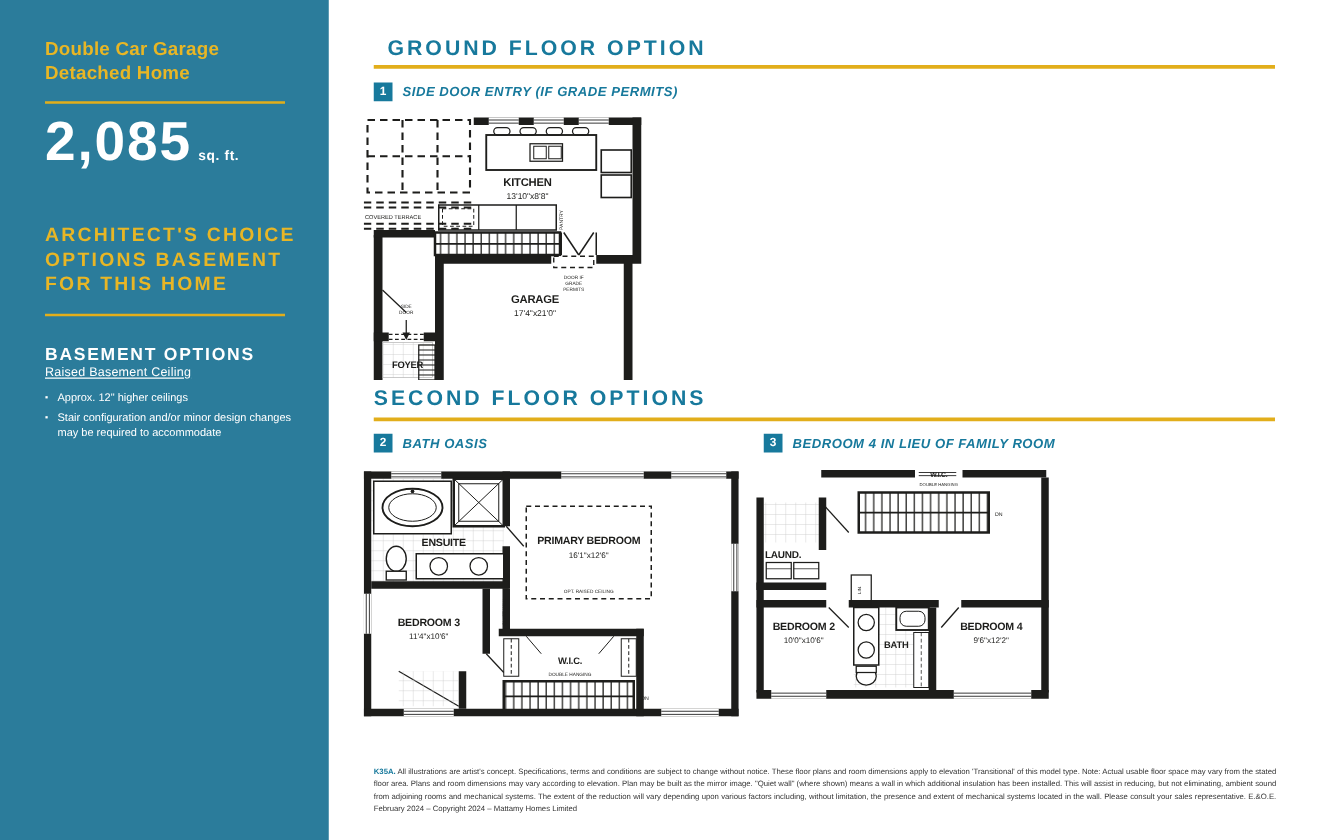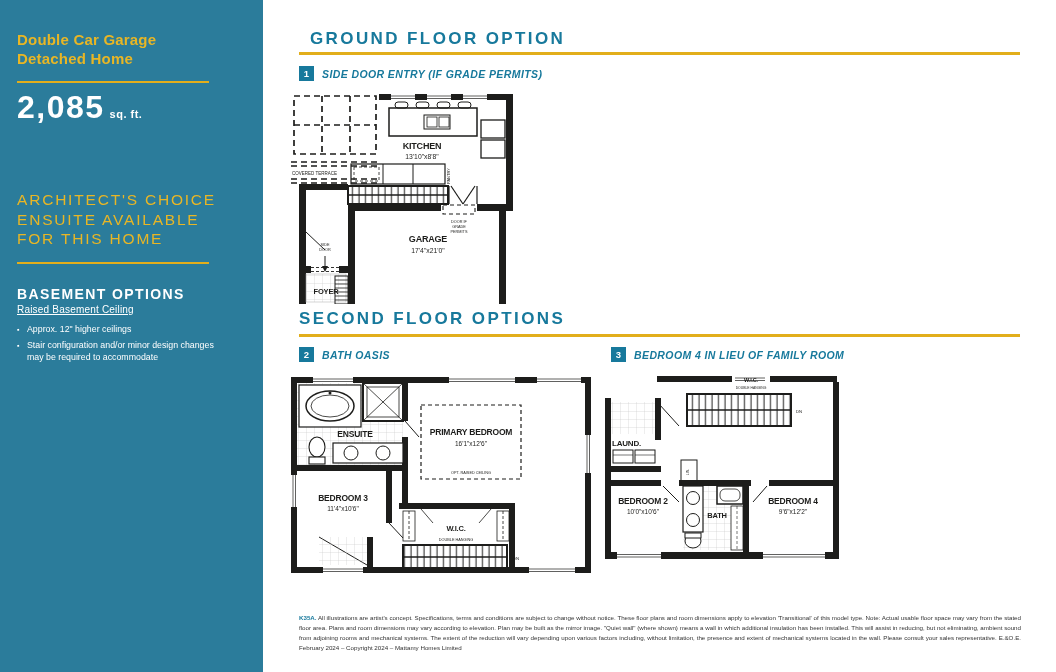--- a/index.html
+++ b/index.html
@@ -1,28 +1,28 @@
 <!DOCTYPE html>
 <html><head>
 <meta charset="utf-8">
 <style>
   html,body{margin:0;padding:0;background:#fff;}
   body{font-family:"Liberation Sans",sans-serif;}
   #canvas{position:relative;width:1056px;height:672px;background:#fff;overflow:hidden;}
 
   
   .sidebar{position:absolute;left:0;top:0;width:263px;height:672px;background:#2B7C9B;
-           box-sizing:border-box;padding:30px 18px 0 17px;}
+           box-sizing:border-box;padding:30px 18px 0 36px;}
   .sub-title{color:#E8B625;font-weight:bold;font-size:15px;line-height:19px;letter-spacing:.2px;}
   .rule-gold-sb{width:192px;height:2px;background:#E2AE1B;margin-top:13px;}
   .model-name{color:#fff;font-weight:bold;font-size:23px;line-height:32px;letter-spacing:5px;margin-top:12px;}
   .sqft-row{margin-top:6px;color:#fff;}
-  .sqft-val{font-size:32px;font-weight:bold;letter-spacing:1.5px;}
+  .sqft-val{font-size:44px;font-weight:bold;letter-spacing:1.5px;}
   .sqft-unit{font-size:11px;font-weight:bold;margin-left:5px;letter-spacing:.5px;}
-  .arch-head{color:#E8B625;font-weight:normal;font-size:15.5px;line-height:19.5px;letter-spacing:1.8px;margin-top:64px;}
+  .arch-head{color:#E8B625;font-weight:bold;font-size:15.5px;line-height:19.5px;letter-spacing:1.8px;margin-top:40px;}
   .basement-head{color:#fff;font-weight:bold;font-size:14px;letter-spacing:1.4px;margin-top:22px;}
   .basement-sub{color:#fff;font-size:10px;margin-top:2px;letter-spacing:.2px;text-decoration:underline;}
   .basement-list{list-style:none;margin:9px 0 0 0;padding:0;width:205px;}
   .basement-list li{color:#fff;font-size:8.8px;line-height:11.5px;margin-top:5px;
                     padding-left:10px;position:relative;}
   .basement-list li::before{content:"▪";position:absolute;left:0;top:0;font-size:7px;}
 
   
   .sec-title{position:absolute;color:#17799C;font-weight:bold;font-size:17px;letter-spacing:2.4px;}
   .rule-gold{position:absolute;height:3px;background:#E2AE1B;}
@@ -50,21 +50,21 @@
     <div class="sub-title">
       <div>Double Car Garage</div>
       <div>Detached Home</div>
     </div>
     <div class="rule-gold-sb"></div>
     <div class="sqft-row">
       <span class="sqft-val">2,085</span><span class="sqft-unit">sq. ft.</span>
     </div>
     <div class="arch-head">
       <div>ARCHITECT'S CHOICE</div>
-      <div>ENSUITE AVAILABLE</div>
+      <div>OPTIONS BASEMENT</div>
       <div>FOR THIS HOME</div>
     </div>
     <div class="rule-gold-sb"></div>
     <div class="basement-head">BASEMENT OPTIONS</div>
     <div class="basement-sub">Raised Basement Ceiling</div>
     <ul class="basement-list">
       <li>Approx. 12" higher ceilings</li>
       <li>Stair configuration and/or minor design changes may be required to accommodate</li>
     </ul>
   </aside>

